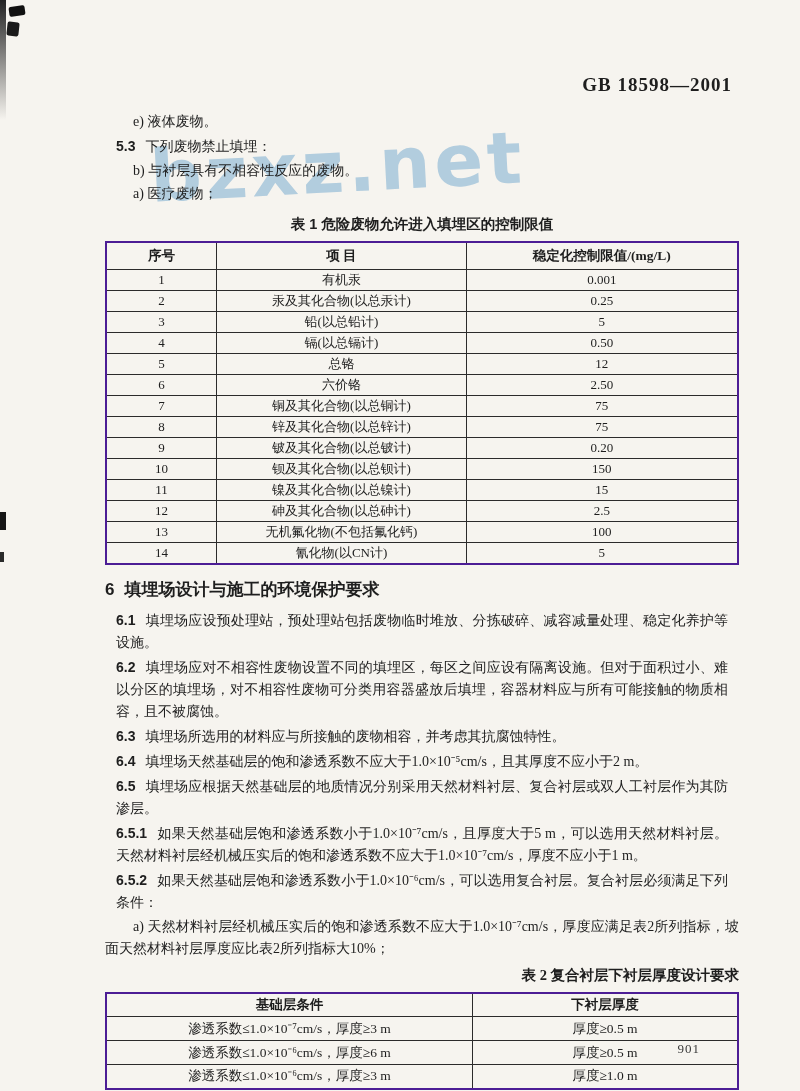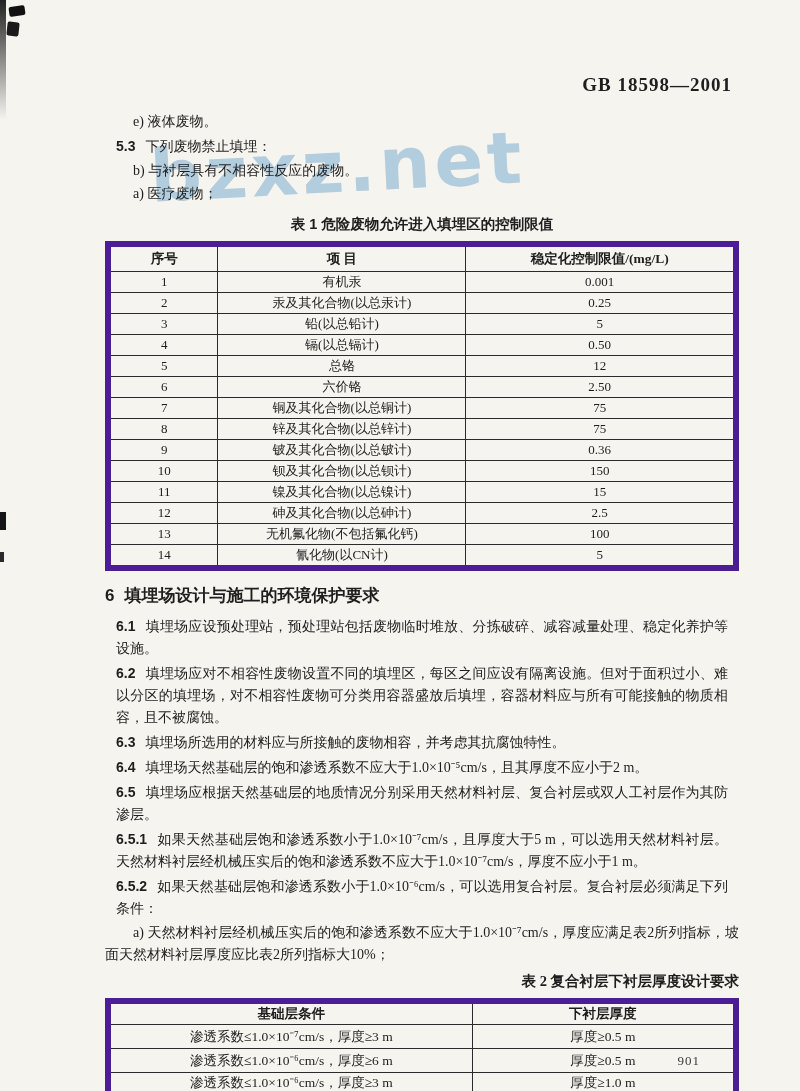--- a/index.html
+++ b/index.html
@@ -38,28 +38,28 @@
   }
   .item { text-indent:2em; margin:1px 0; }
   .clause { margin:2px 11px; }
   .clause .num, .sec-heading .num {
     font-family:"Liberation Sans", sans-serif;
     font-weight:bold; margin-right:10px;
   }
   .sec-heading { font-family:"Liberation Sans", sans-serif; font-weight:bold; font-size:17px; margin:14px 0 8px 0; }
   .tbl-title { font-family:"Liberation Sans", sans-serif; font-weight:bold; font-size:14.5px; text-align:center; margin:8px 0 6px 0; }
   .tbl-title.left { text-align:right; padding-left:3em; margin-top:4px;font-family:Liberation Serif, serif; }
-  table { width:100%; border-collapse:collapse; border:6px solid #4c1d95; margin-bottom:8px; }
+  table { width:100%; border-collapse:collapse; border:2px solid #4c1d95; margin-bottom:8px; }
   th, td { border:1px solid #2b2b2b; text-align:center; font-size:13px; line-height:18px; padding:1px 4px; }
   th { font-size:13.5px; font-weight:bold; height:27px; }
   .t1 td { height:19px; }
   .t2 th, .t2 td { height:24px; font-size:13.5px;text-align:center; }
   .t1 .c1 { width:17.5%; } .t1 .c2 { width:39.5%; } .t1 .c3 { width:43%; }
   .t2 .c1 { width:58%; } .t2 .c2 { width:42%; }
-  .page-number { position:absolute; bottom:22px; right:100px; font-size:13px; color:#3a3a3a; letter-spacing:1px; }
+  .page-number { position:absolute; bottom:34px; right:100px; font-size:13px; color:#3a3a3a; letter-spacing:1px; }
 </style>
 </head>
 <body>
 
 <div class="page">
 
   <div class="edge-shade"></div>
   <div class="blot1"></div>
   <div class="blot2"></div>
   <div class="blot3"></div>
@@ -132,21 +132,21 @@
             <td>75</td>
           </tr>
           <tr>
             <td>8</td>
             <td>锌及其化合物(以总锌计)</td>
             <td>75</td>
           </tr>
           <tr>
             <td>9</td>
             <td>铍及其化合物(以总铍计)</td>
-            <td>0.36</td>
+            <td>0.20</td>
           </tr>
           <tr>
             <td>10</td>
             <td>钡及其化合物(以总钡计)</td>
             <td>150</td>
           </tr>
           <tr>
             <td>11</td>
             <td>镍及其化合物(以总镍计)</td>
             <td>15</td>

